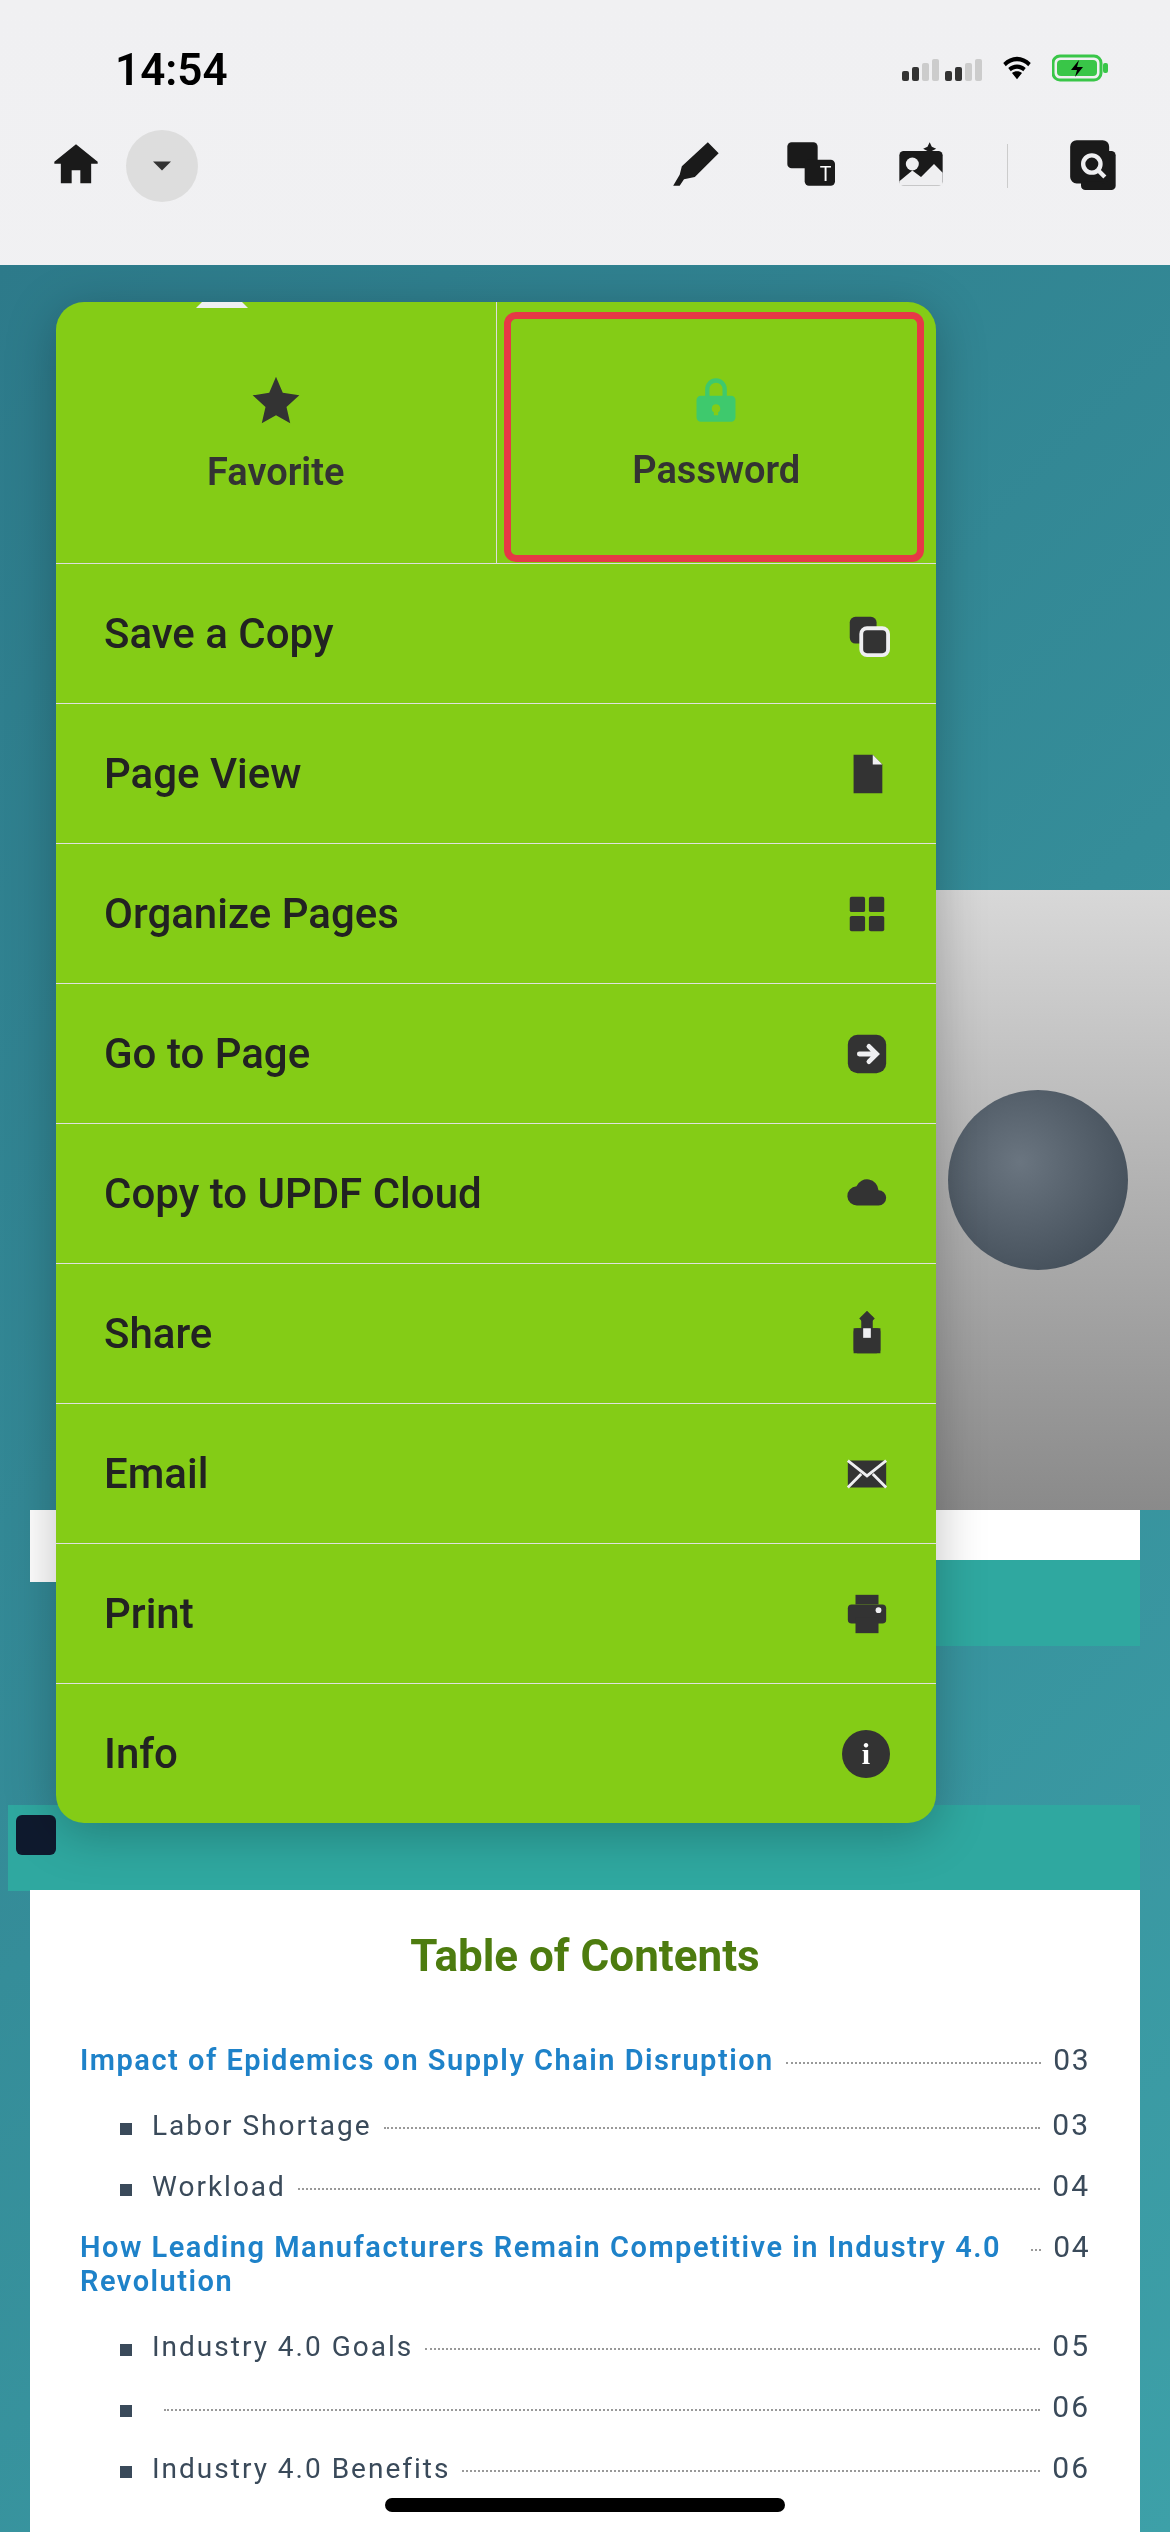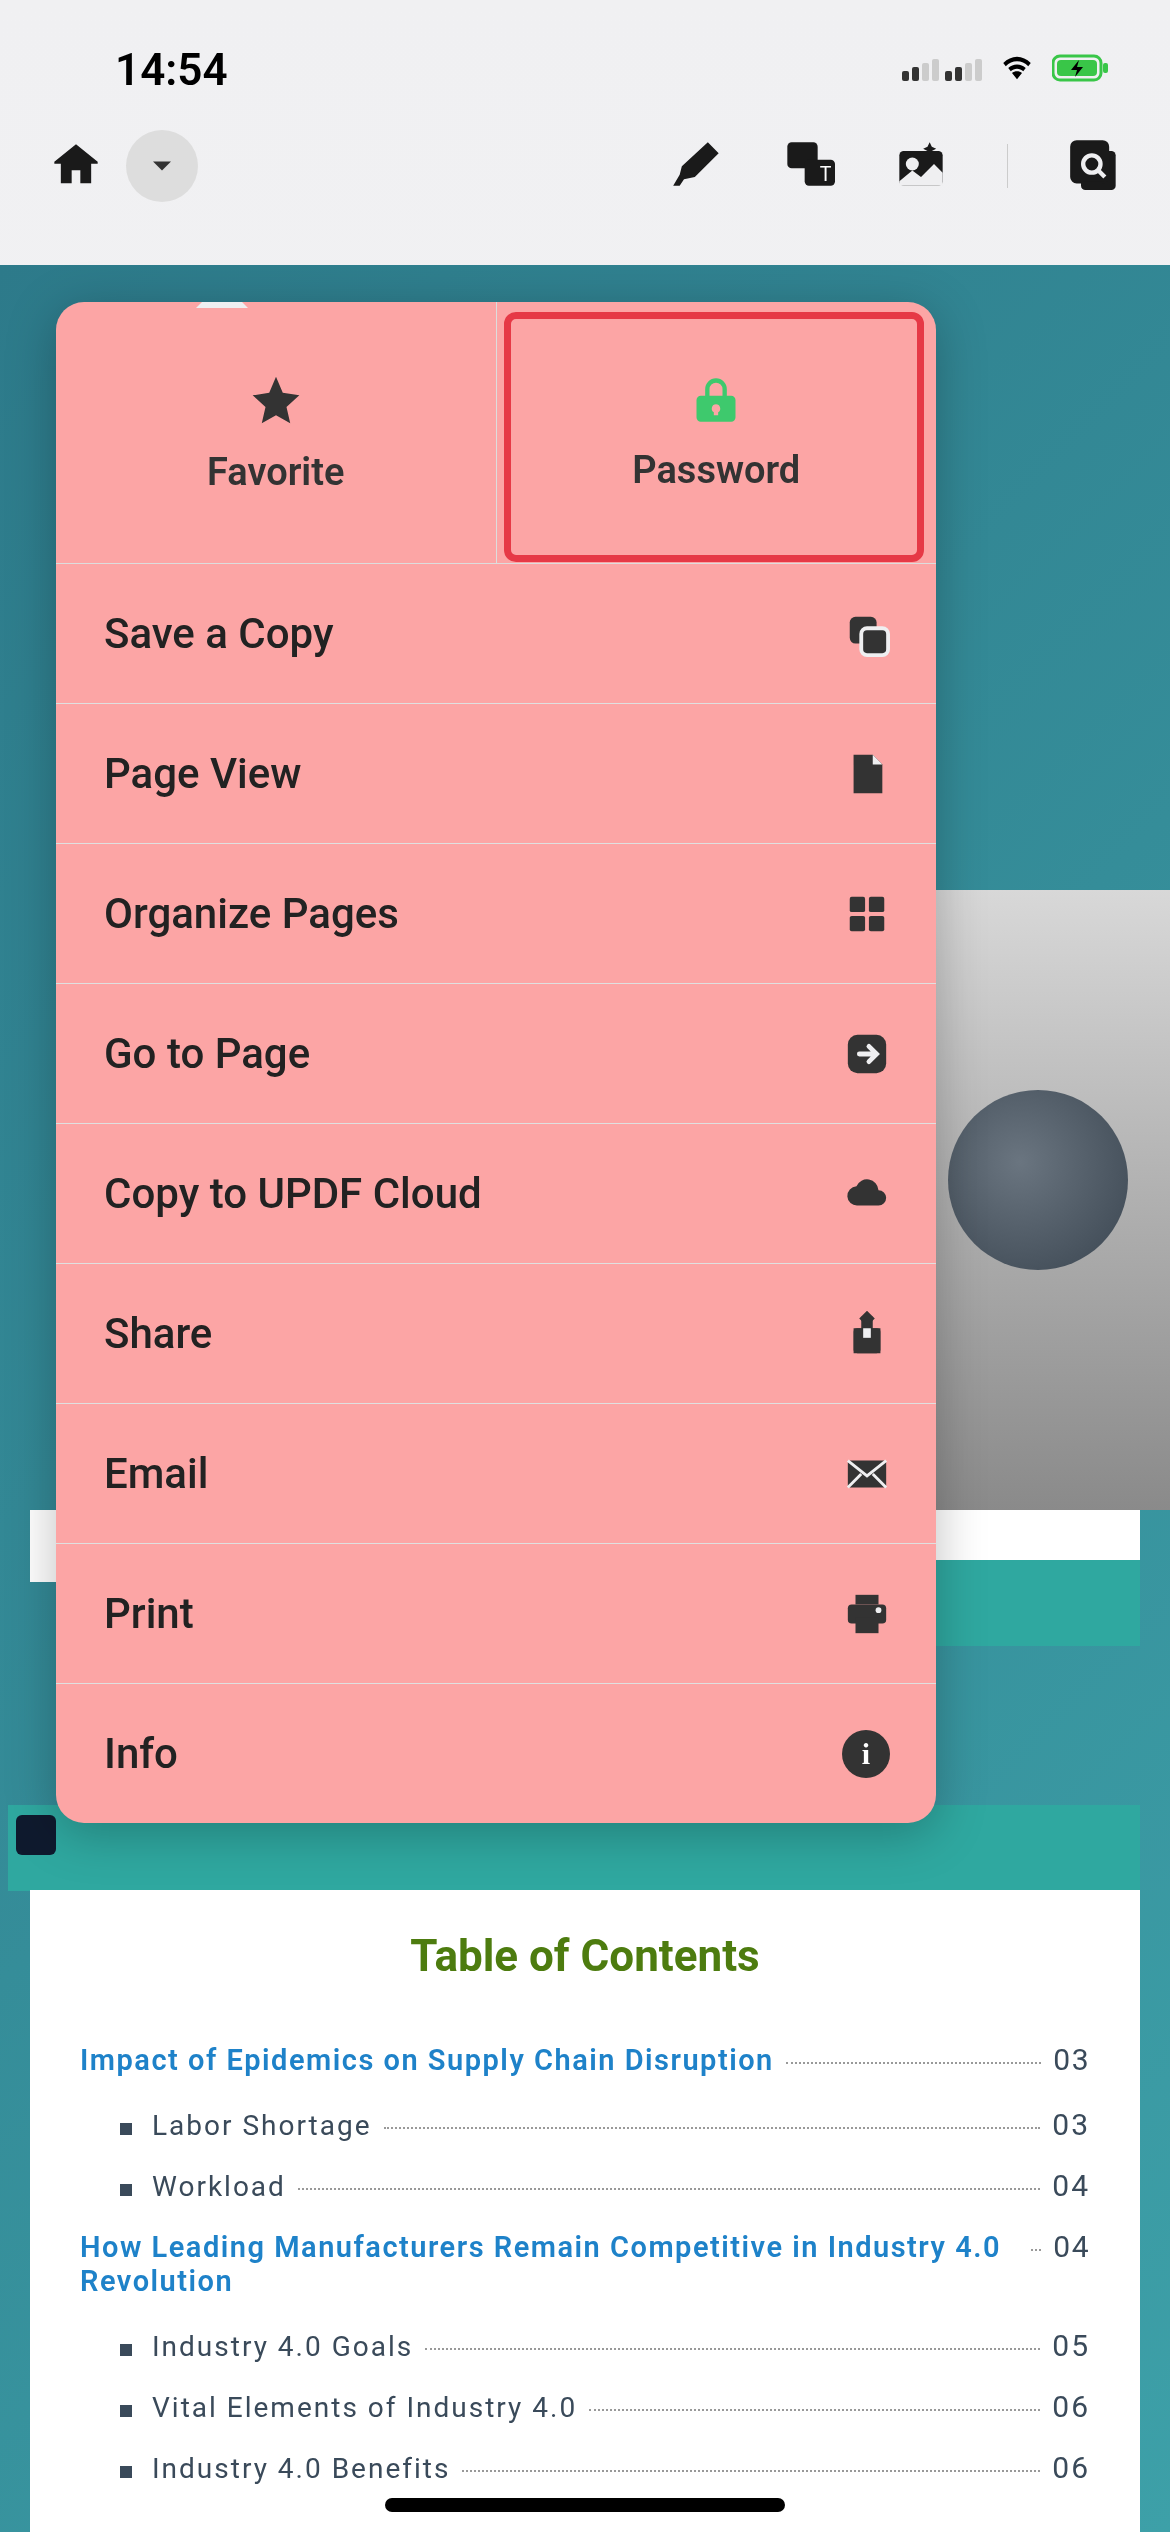--- a/index.html
+++ b/index.html
@@ -152,21 +152,21 @@
       background: radial-gradient(circle at 40% 40%, #6a7580, #3a4550);
       border-radius:50%;
     }
     
     
     .dropdown {
       position: absolute;
       top: 302px;
       left: 56px;
       width: 880px;
-      background: #fca5a5;
+      background: #84cc16;
       border-radius: 28px;
       box-shadow: 0 10px 50px rgba(0,0,0,0.25);
       z-index: 10;
       overflow: hidden;
     }
     .dropdown-arrow {
       position: absolute;
       top: -20px;
       left: 140px;
       width: 0;
@@ -548,21 +548,20 @@
     <span class="toc-page">04</span>
   </div>
   <div class="toc-sub">
     <div class="toc-bullet"></div>
     <span>Industry 4.0 Goals</span>
     <span class="toc-dots"></span>
     <span class="toc-page">05</span>
   </div>
   <div class="toc-sub">
     <div class="toc-bullet"></div>
-    <span>Vital Elements of Industry 4.0</span>
     <span class="toc-dots"></span>
     <span class="toc-page">06</span>
   </div>
   <div class="toc-sub">
     <div class="toc-bullet"></div>
     <span>Industry 4.0 Benefits</span>
     <span class="toc-dots"></span>
     <span class="toc-page">06</span>
   </div>
 </div>

